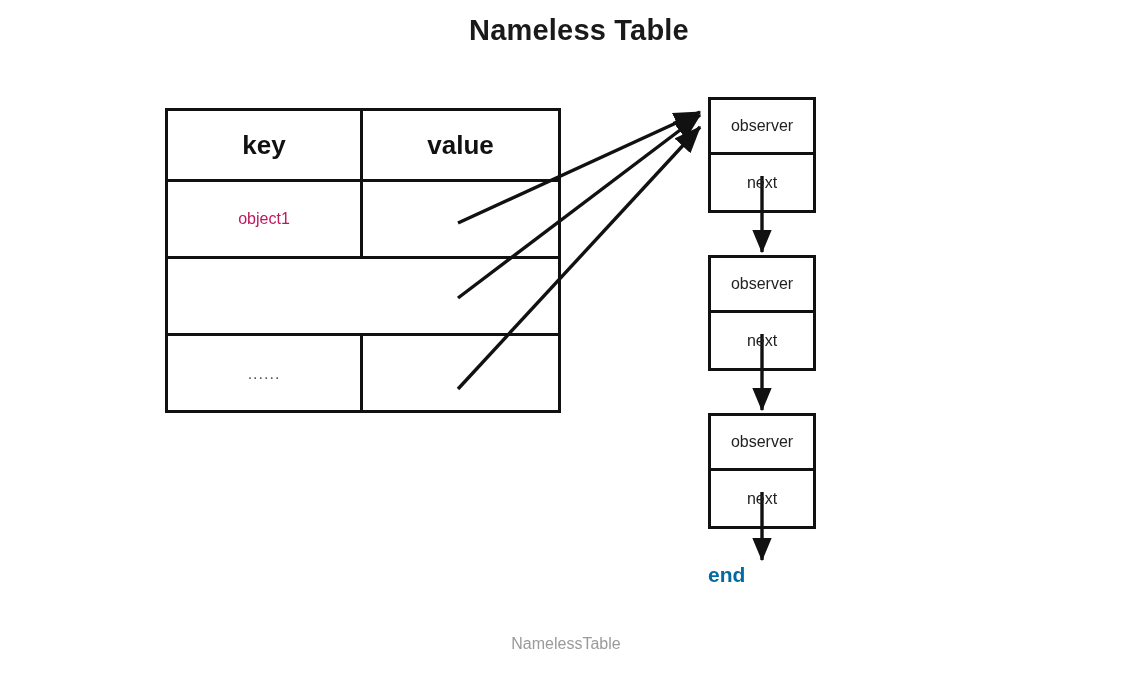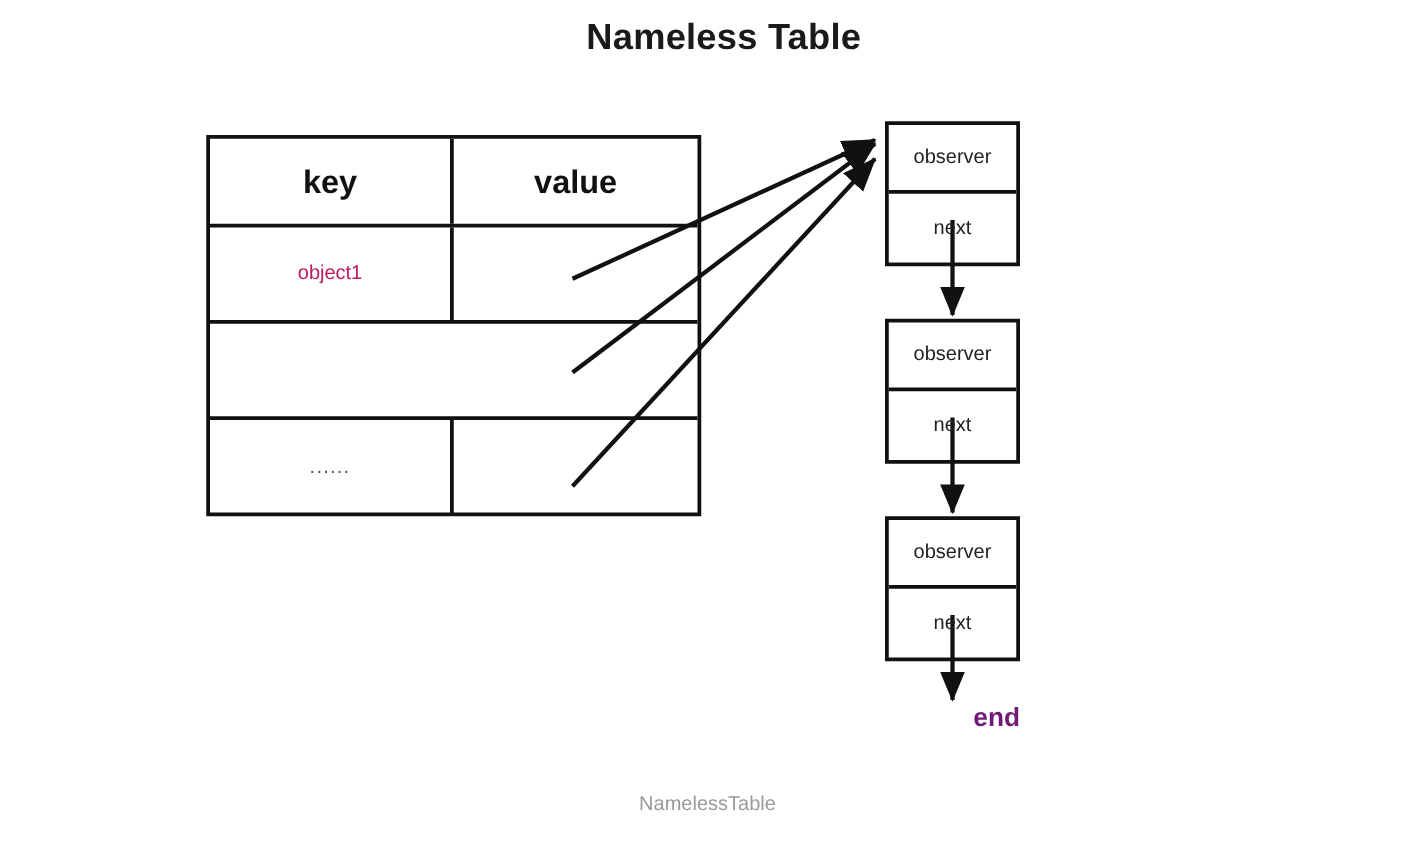--- a/index.html
+++ b/index.html
@@ -137,24 +137,24 @@
     color: #222222;
     background: transparent;
   }
 
   
   .end-label {
     position: absolute;
     left: 708px;
     top: 563px;
     width: 108px;
-    text-align: right;
+    text-align: left;
     font-size: 21px;
     font-weight: bold;
-    color: #701a75;
+    color: #0369a1;
   }
 
   
   .arrow-layer {
     position: absolute;
     left: 0;
     top: 0;
     width: 1132px;
     height: 692px;
     pointer-events: none;

